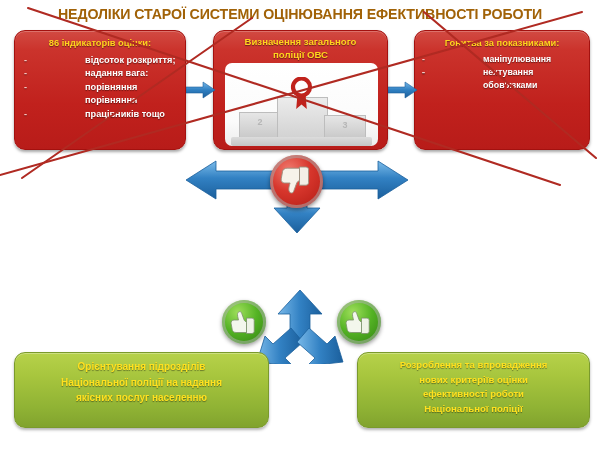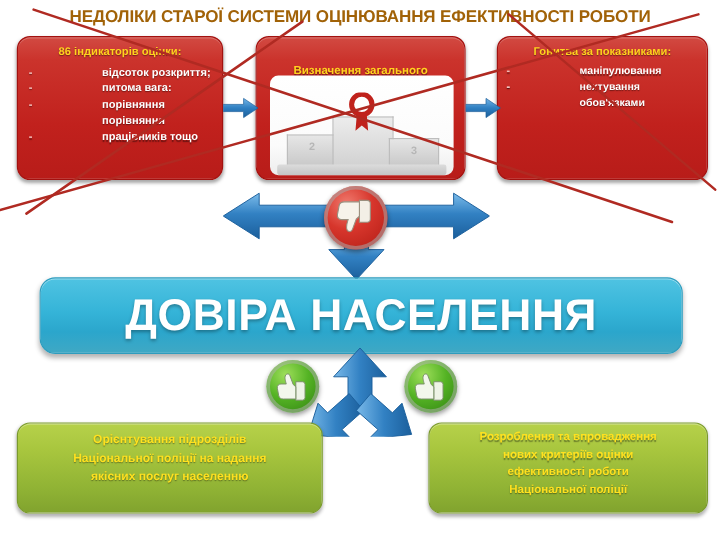--- a/index.html
+++ b/index.html
@@ -55,21 +55,21 @@
   #box-left .bullets{margin-top:4px;padding-left:8px;padding-right:4px;}
 
   
   #box-right{left:414px;top:30px;width:176px;height:120px;}
   #box-right .box-head{padding-top:6px;}
   #box-right .bullets{margin-top:3px;padding-left:6px;padding-right:3px;}
   #box-right .bullets li{font-size:8.8px;line-height:13.2px;}
 
   
   #box-center{left:213px;top:30px;width:175px;height:120px;}
-  #box-center .box-head{padding-top:23px;font-size:9.6px;line-height:12.8px;}
+  #box-center .box-head{padding-top:5px;font-size:9.6px;line-height:12.8px;}
 
   .podium-wrap{
     position:absolute;left:11px;top:32px;width:153px;height:83px;
     background:linear-gradient(to bottom,#ffffff 0%,#fbfbfb 70%,#ededed 100%);
     border-radius:7px;overflow:hidden;
   }
   .podium{position:absolute;left:0;bottom:8px;width:153px;height:58px;}
   .ped{position:absolute;bottom:0;background:linear-gradient(to bottom,#e6e6e6,#c9c9c9);
        border:1px solid #bdbdbd;border-bottom:none;}
   .ped span{
@@ -142,21 +142,21 @@
 
   <div class="panel red-box" id="box-left">
     <div class="box-head">86 індикаторів  оцінки:</div>
     <ul class="bullets">
       <li>
         <span class="dash">-</span>
         <span class="cont">відсоток  розкриття;</span>
       </li>
       <li>
         <span class="dash">-</span>
-        <span class="cont">питома вага:</span>
+        <span class="cont">надання вага:</span>
       </li>
       <li>
         <span class="dash">-</span>
         <span class="cont">порівняння  порівняння</span>
       </li>
       <li>
         <span class="dash">-</span>
         <span class="cont">працівників тощо</span>
       </li>
     </ul>
@@ -237,23 +237,20 @@
     <svg viewBox="0 0 53 53">
       <g transform="translate(11,10)">
         <path d="M18.5 2 h6.5 a2.6 2.6 0 0 1 2.6 2.6 v13 a2.6 2.6 0 0 1 -2.6 2.6 h-6.5 z" fill="#f3efe6" stroke="#9a8f7e" stroke-width="0.9"></path>
         <path d="M18.5 3.2 h-12.4 c-2.3 0 -4.1 1.3 -4.5 3.1 l-1.4 7.6 c-0.4 2.2 1.2 4.1 3.5 4.1 h5.4
                  c0 0 -1.3 3.8 -1.3 6.4 c0 2.2 1.2 3.6 2.8 3.6 c1.1 0 1.7 -0.7 2.2 -2.1
                  l3.1 -8.4 l2.6 -2.3 z" fill="#f7f3ea" stroke="#9a8f7e" stroke-width="0.9"></path>
       </g>
     </svg>
   </div>
 
-  <div id="banner">
-    <span class="txt">ДОВІРА НАСЕЛЕННЯ</span>
-  </div>
 
   <svg class="arrow-svg" style="left:255px;top:288px;width:90px;height:76px;" viewBox="0 0 90 76">
     <defs>
       <linearGradient id="ga3" x1="0" y1="0" x2="1" y2="0">
         <stop offset="0" stop-color="#79b9e9"></stop>
           <stop offset="0.5" stop-color="#3281c3"></stop>
         <stop offset="1" stop-color="#1b5f9c"></stop>
       </linearGradient>
     </defs>
     <path d="M45 2 L67 26 L55 26 L55 52 L35 52 L35 26 L23 26 Z" fill="url(#ga3)" stroke="#1b5f9c" stroke-width="0.8"></path>

